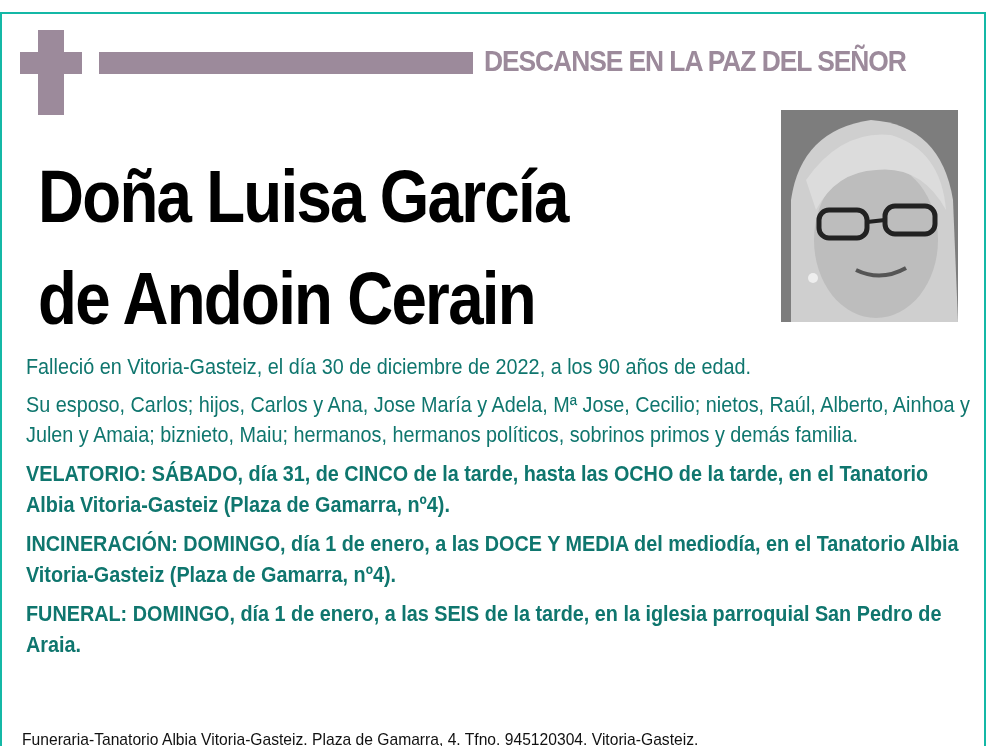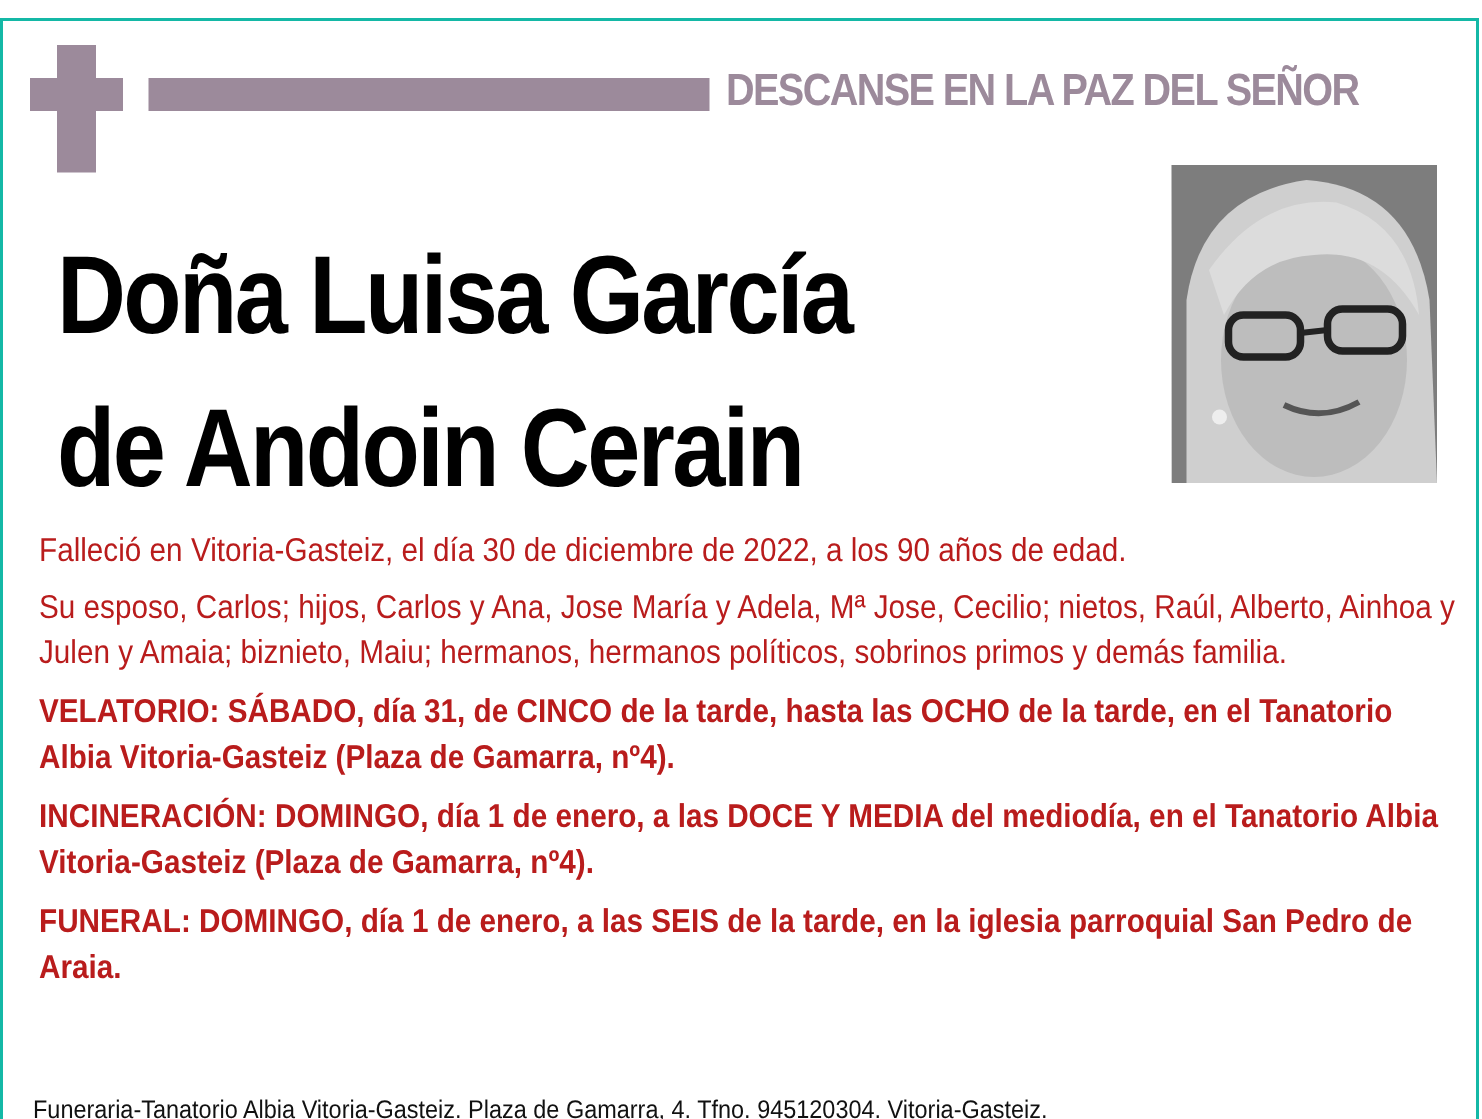--- a/index.html
+++ b/index.html
@@ -25,21 +25,21 @@
       white-space: nowrap;
     }
     .photo {
       position: absolute; left: 779px; top: 96px; width: 177px; height: 212px;
       background: linear-gradient(180deg, #8a8a8a 0%, #b5b5b5 30%, #a8a8a8 60%, #c4c4c4 100%);
       overflow: hidden;
     }
     .photo svg { display: block; }
     .body-text {
       position: absolute; left: 24px; top: 338px; width: 950px;
-      font-family: "Liberation Sans", sans-serif; color: #b91c1c;
+      font-family: "Liberation Sans", sans-serif; color: #0f766e;
     }
     .p { font-size: 22px; line-height: 30px; margin: 0 0 8px 0; transform: scaleX(0.9); transform-origin: left top; width: 1050px; }
     .p.b { font-weight: bold; font-size: 22px; line-height: 31px; }
     .footer {
       position: absolute; left: 20px; top: 716px; width: 950px;
       font-family: "Liberation Sans", sans-serif; font-size: 17px; color: #111;
       transform: scaleX(0.92); transform-origin: left top; white-space: nowrap;
     }
   </style>
 </head>

